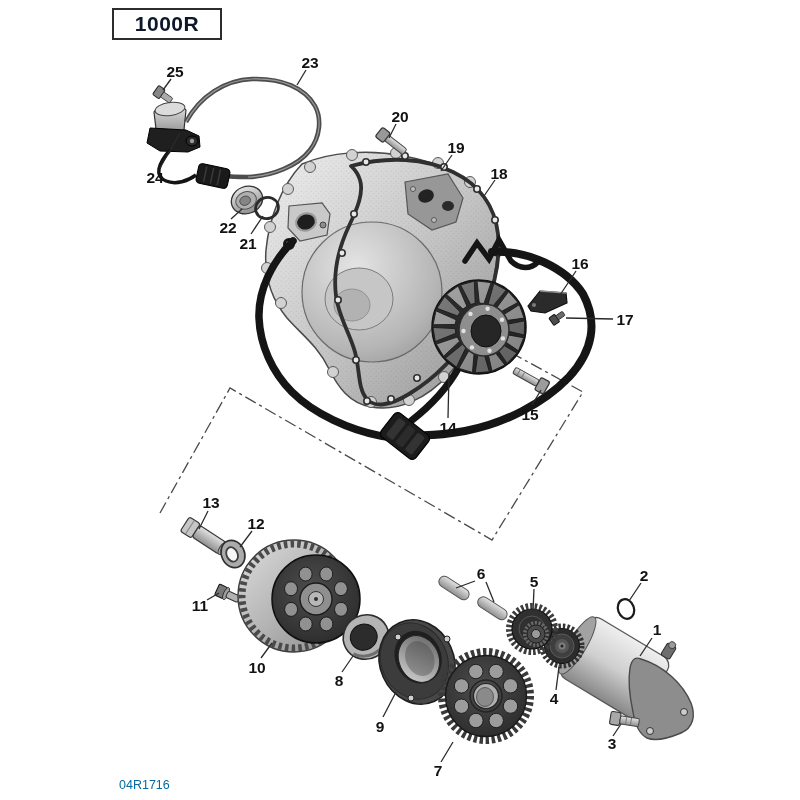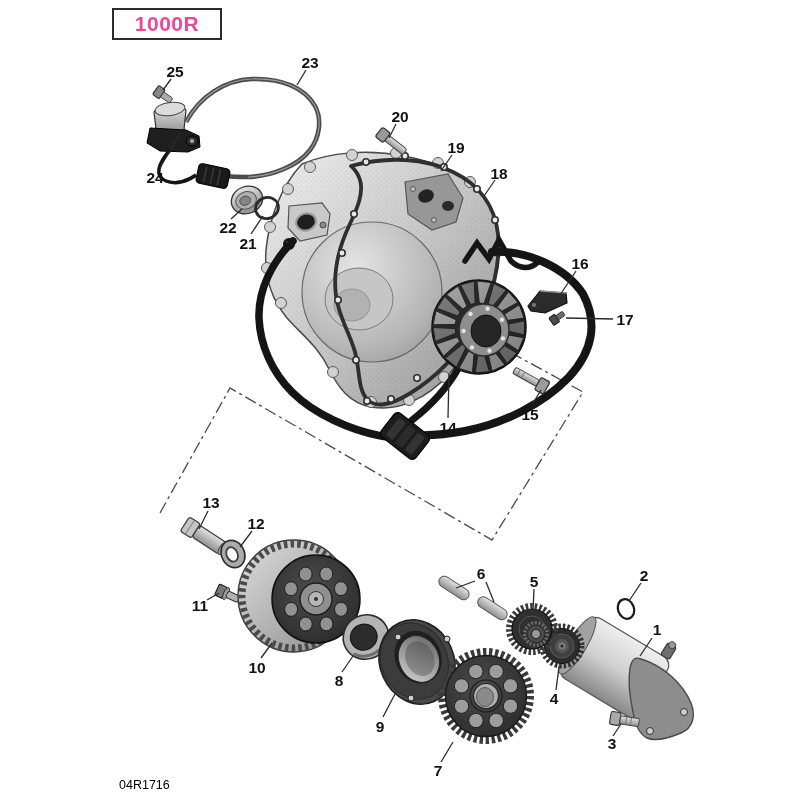--- a/index.html
+++ b/index.html
@@ -1,21 +1,21 @@
 <!DOCTYPE html>
 <html><head>
 <meta charset="utf-8">
 <style>
   html,body{margin:0;padding:0;background:#fff;}
   .stage{position:relative;width:800px;height:800px;background:#fff;overflow:hidden;
          font-family:"Liberation Sans",sans-serif;}
   .model-box{position:absolute;left:112px;top:8px;width:106px;height:28px;
              border:2px solid #2c2c2c;background:#fff;display:flex;align-items:center;justify-content:center;}
-  .model-box span{font-size:21px;font-weight:800;letter-spacing:.5px;color:#ec4899;}
-  .diagram-code{position:absolute;left:119px;top:778px;font-size:12.5px;color:#000000;}
+  .model-box span{font-size:21px;font-weight:800;letter-spacing:.5px;color:#0f172a;}
+  .diagram-code{position:absolute;left:119px;top:778px;font-size:12.5px;color:#0369a1;}
   svg text.callout{font-family:"Liberation Sans",sans-serif;font-size:15.5px;font-weight:700;fill:#121212;}
 </style>
 </head>
 <body>
 
 <div class="stage">
 
   <div class="model-box">
     <span>1000R</span>
   </div>

